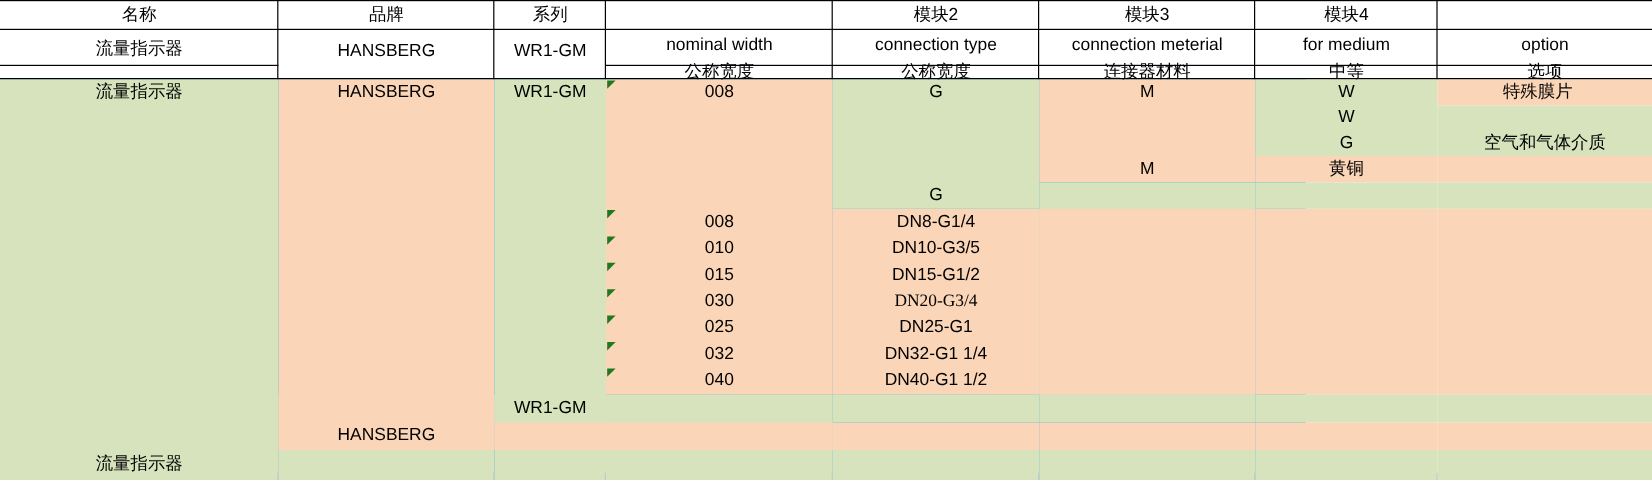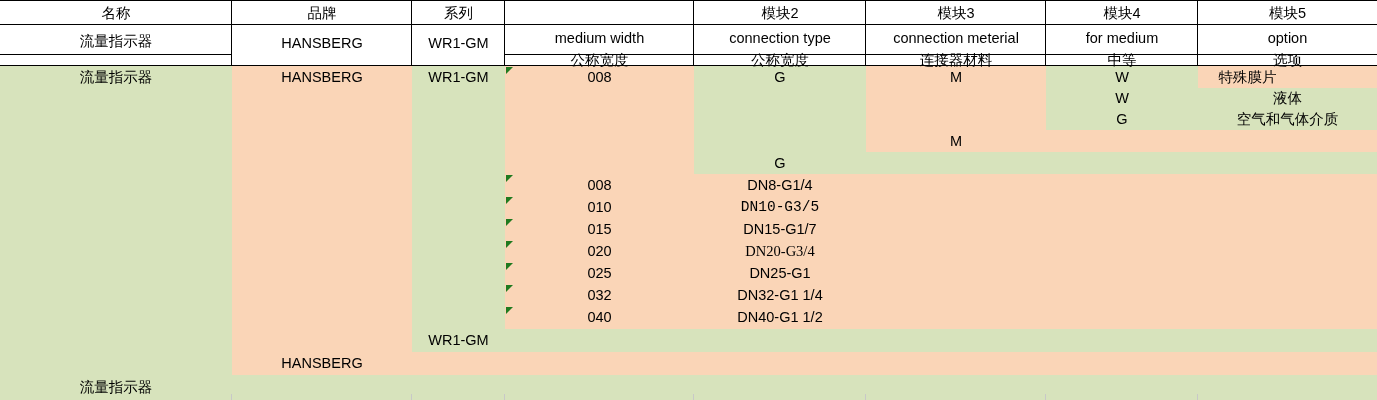--- a/index.html
+++ b/index.html
@@ -104,71 +104,70 @@
   <div class="vl" style="left: 865px; top: 0px; height: 66px; background: rgb(0, 0, 0);"></div>
   <div class="vl" style="left: 1045px; top: 0px; height: 66px; background: rgb(0, 0, 0);"></div>
   <div class="vl" style="left: 1197px; top: 0px; height: 66px; background: rgb(0, 0, 0);"></div>
 
   <div class="tx hdr" style="left: 0px; top: 2px; width: 232px; height: 22px; color: rgb(0, 0, 0);">名称</div>
   <div class="tx hdr" style="left: 232px; top: 2px; width: 180px; height: 22px; color: rgb(0, 0, 0);">品牌</div>
   <div class="tx hdr" style="left: 412px; top: 2px; width: 93px; height: 22px; color: rgb(0, 0, 0);">系列</div>
   <div class="tx hdr" style="left: 694px; top: 2px; width: 172px; height: 22px; color: rgb(0, 0, 0);">模块2</div>
   <div class="tx hdr" style="left: 866px; top: 2px; width: 180px; height: 22px; color: rgb(0, 0, 0);">模块3</div>
   <div class="tx hdr" style="left: 1046px; top: 2px; width: 152px; height: 22px; color: rgb(0, 0, 0);">模块4</div>
-  <div class="tx hdr" style="left: 1198px; top: 2px; width: 179px; height: 22px; color: rgb(0, 0, 0);">模块5</div>
 
   <div class="tx hdr" style="left: 0px; top: 31px; width: 232px; height: 20px; color: rgb(0, 0, 0);">流量指示器</div>
   <div class="tx hdr" style="left: 232px; top: 31px; width: 180px; height: 24px; color: rgb(0, 0, 0);">HANSBERG</div>
   <div class="tx hdr" style="left: 412px; top: 31px; width: 93px; height: 24px; color: rgb(0, 0, 0);">WR1-GM</div>
-  <div class="tx hdr" style="left: 505px; top: 22px; width: 189px; height: 32px; color: rgb(0, 0, 0);">medium width</div>
+  <div class="tx hdr" style="left: 505px; top: 22px; width: 189px; height: 32px; color: rgb(0, 0, 0);">nominal width</div>
   <div class="tx hdr" style="left: 694px; top: 22px; width: 172px; height: 32px; color: rgb(0, 0, 0);">connection type</div>
   <div class="tx hdr" style="left: 866px; top: 22px; width: 180px; height: 32px; color: rgb(0, 0, 0);">connection  meterial</div>
   <div class="tx hdr" style="left: 1198px; top: 22px; width: 179px; height: 32px; color: rgb(0, 0, 0);">option</div>
   <div class="tx hdr" style="left: 1046px; top: 22px; width: 152px; height: 32px; color: rgb(0, 0, 0);">for medium</div>
 
   <div class="tx hdr" style="left: 505px; top: 54px; width: 189px; height: 12px; color: rgb(0, 0, 0);">公称宽度</div>
   <div class="tx hdr" style="left: 694px; top: 54px; width: 172px; height: 12px; color: rgb(0, 0, 0);">公称宽度</div>
   <div class="tx hdr" style="left: 866px; top: 54px; width: 180px; height: 12px; color: rgb(0, 0, 0);">连接器材料</div>
   <div class="tx hdr" style="left: 1046px; top: 54px; width: 152px; height: 12px; color: rgb(0, 0, 0);">中等</div>
   <div class="tx hdr" style="left: 1198px; top: 54px; width: 179px; height: 12px; color: rgb(0, 0, 0);">选项</div>
 
   <div class="tx bdy" style="left: 0px; top: 66px; width: 232px; height: 22px; color: rgb(0, 0, 0);">流量指示器</div>
   <div class="tx bdy" style="left: 232px; top: 66px; width: 180px; height: 22px; color: rgb(0, 0, 0);">HANSBERG</div>
   <div class="tx bdy" style="left: 412px; top: 66px; width: 93px; height: 22px; color: rgb(0, 0, 0);">WR1-GM</div>
   <div class="tx bdy" style="left: 505px; top: 66px; width: 189px; height: 22px; color: rgb(0, 0, 0);">008</div>
   <div class="tri" style="left: 506px; top: 67px; border-top-color: rgb(31, 122, 31);"></div>
   <div class="tx bdy" style="left: 694px; top: 66px; width: 172px; height: 22px; color: rgb(0, 0, 0);">G</div>
   <div class="tx bdy" style="left: 866px; top: 66px; width: 180px; height: 22px; color: rgb(0, 0, 0);">M</div>
   <div class="tx bdy" style="left: 1046px; top: 66px; width: 152px; height: 22px; color: rgb(0, 0, 0);">W</div>
-  <div class="tx bdy" style="left: 1158px; top: 66px; width: 179px; height: 22px; color: rgb(0, 0, 0);">特殊膜片</div>
+  <div class="tx bdy" style="left: 1192px; top: 66px; width: 179px; height: 22px; color: rgb(0, 0, 0);">特殊膜片</div>
 
   <div class="tx bdy" style="left: 1046px; top: 88px; width: 152px; height: 21px; color: rgb(0, 0, 0);">W</div>
-  <div class="tx bdy" style="left: 1198px; top: 88px; width: 179px; height: 21px; color: rgb(0, 0, 0);">液体</div>
   <div class="tx bdy" style="left: 1046px; top: 109px; width: 152px; height: 21px; color: rgb(0, 0, 0);">G</div>
   <div class="tx bdy" style="left: 1198px; top: 109px; width: 179px; height: 21px; color: rgb(0, 0, 0);">空气和气体介质</div>
 
   <div class="tx bdy" style="left: 866px; top: 130px; width: 180px; height: 22px; color: rgb(0, 0, 0);">M</div>
+  <div class="tx bdy" style="left: 1046px; top: 130px; width: 152px; height: 22px; color: rgb(0, 0, 0);">黄铜</div>
 
   <div class="tx bdy" style="left: 694px; top: 152px; width: 172px; height: 22px; color: rgb(0, 0, 0);">G</div>
 
   <div>
     <div class="tri" style="left: 506px; top: 175px; border-top-color: rgb(31, 122, 31);"></div>
     <div class="tx bdy" style="left: 505px; top: 174px; width: 189px; height: 22px; color: rgb(0, 0, 0);">008</div>
     <div class="tx bdy" style="left: 694px; top: 174px; width: 172px; height: 22px; color: rgb(0, 0, 0);">DN8-G1/4</div>
 
     <div class="tri" style="left: 506px; top: 197px; border-top-color: rgb(31, 122, 31);"></div>
     <div class="tx bdy" style="left: 505px; top: 196px; width: 189px; height: 22px; color: rgb(0, 0, 0);">010</div>
-    <div class="tx bdy" style="left: 694px; top: 196px; width: 172px; height: 22px; color: rgb(0, 0, 0); font-family: Liberation Mono, monospace;">DN10-G3/5</div>
+    <div class="tx bdy" style="left: 694px; top: 196px; width: 172px; height: 22px; color: rgb(0, 0, 0);">DN10-G3/5</div>
 
     <div class="tri" style="left: 506px; top: 219px; border-top-color: rgb(31, 122, 31);"></div>
     <div class="tx bdy" style="left: 505px; top: 218px; width: 189px; height: 22px; color: rgb(0, 0, 0);">015</div>
-    <div class="tx bdy" style="left: 694px; top: 218px; width: 172px; height: 22px; color: rgb(0, 0, 0);">DN15-G1/7</div>
+    <div class="tx bdy" style="left: 694px; top: 218px; width: 172px; height: 22px; color: rgb(0, 0, 0);">DN15-G1/2</div>
 
     <div class="tri" style="left: 506px; top: 241px; border-top-color: rgb(31, 122, 31);"></div>
-    <div class="tx bdy" style="left: 505px; top: 240px; width: 189px; height: 22px; color: rgb(0, 0, 0);">020</div>
+    <div class="tx bdy" style="left: 505px; top: 240px; width: 189px; height: 22px; color: rgb(0, 0, 0);">030</div>
     <div class="tx bdy" style="left: 694px; top: 240px; width: 172px; height: 22px; color: rgb(0, 0, 0); font-family: Liberation Serif, serif;">DN20-G3/4</div>
 
     <div class="tri" style="left: 506px; top: 263px; border-top-color: rgb(31, 122, 31);"></div>
     <div class="tx bdy" style="left: 505px; top: 262px; width: 189px; height: 22px; color: rgb(0, 0, 0);">025</div>
     <div class="tx bdy" style="left: 694px; top: 262px; width: 172px; height: 22px; color: rgb(0, 0, 0);">DN25-G1</div>
 
     <div class="tri" style="left: 506px; top: 285px; border-top-color: rgb(31, 122, 31);"></div>
     <div class="tx bdy" style="left: 505px; top: 284px; width: 189px; height: 22px; color: rgb(0, 0, 0);">032</div>
     <div class="tx bdy" style="left: 694px; top: 284px; width: 172px; height: 22px; color: rgb(0, 0, 0);">DN32-G1 1/4</div>
 

